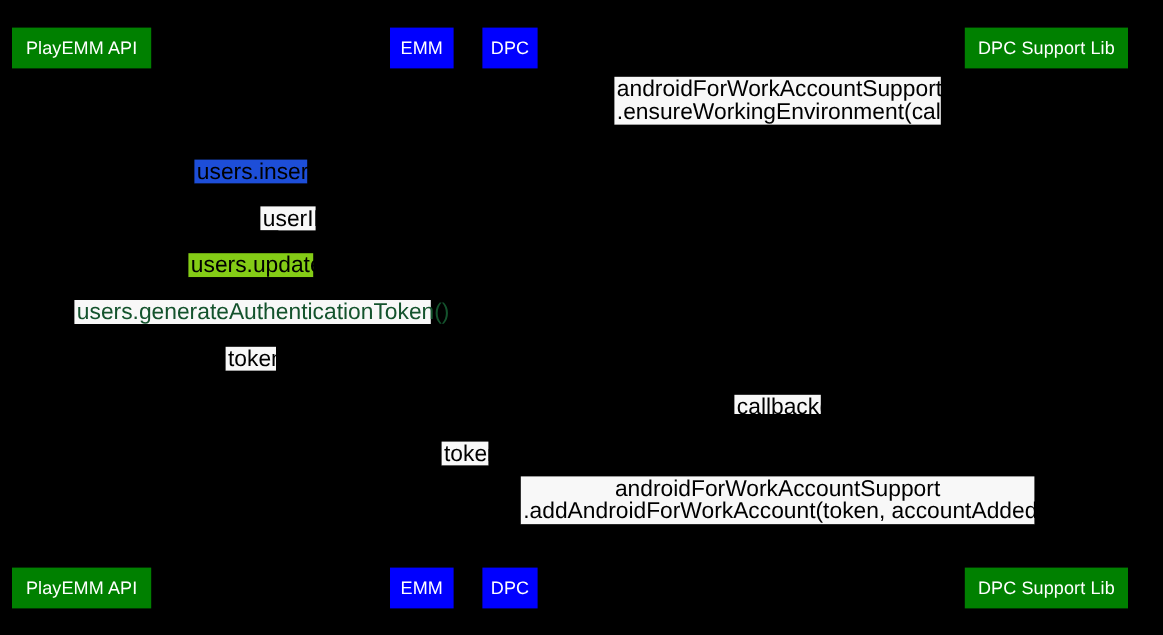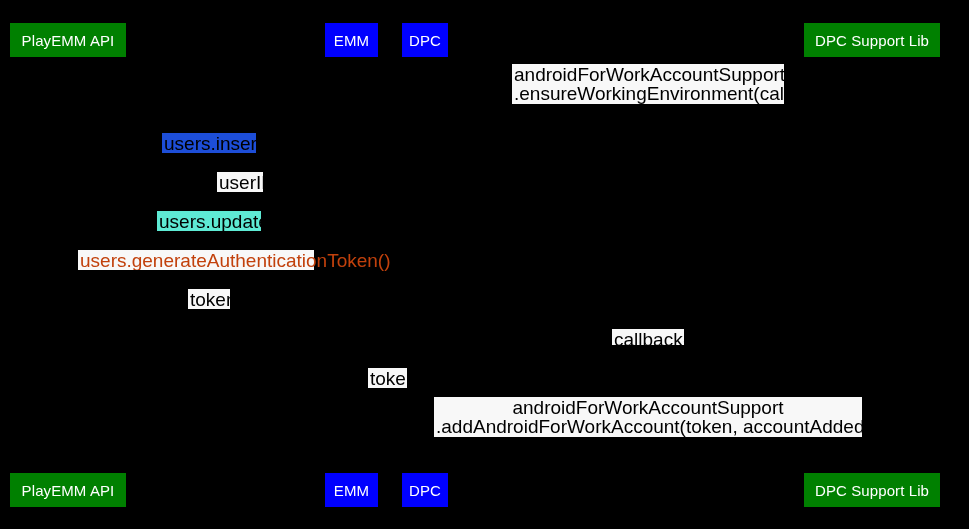--- a/index.html
+++ b/index.html
@@ -97,23 +97,23 @@
       </div>
     </div>
   <div id="messages">
       <div class="msg-label multiline" style="left: 512px; top: 64px; width: 272px; height: 40px; background: rgb(248, 248, 248); color: rgb(0, 0, 0);">androidForWorkAccountSupport
 .ensureWorkingEnvironment(callback)</div>
       <div class="arrow" style="left: 512px; top: 104px; width: 272px;"></div>
       <div class="msg-label" style="left: 162px; top: 133px; width: 94px; height: 20px; background: #1d4ed8; color: rgb(0, 0, 0);">users.insert()</div>
       <div class="arrow" style="left: 162px; top: 153px; width: 94px;"></div>
       <div class="msg-label" style="left: 186px; top: 172px; width: 46px; height: 20px; background: rgb(248, 248, 248); color: rgb(0, 0, 0); margin-left: 31px;">userID</div>
       <div class="arrow" style="left: 186px; top: 192px; width: 46px;"></div>
-      <div class="msg-label" style="left: 157px; top: 211px; width: 104px; height: 20px; background: #5eead4; color: rgb(0, 0, 0);">users.update()</div>
+      <div class="msg-label" style="left: 157px; top: 211px; width: 104px; height: 20px; background: #84cc16; color: rgb(0, 0, 0);">users.update()</div>
       <div class="arrow" style="left: 157px; top: 231px; width: 104px;"></div>
-      <div class="msg-label" style="left: 78px; top: 250px; width: 236px; height: 20px; background: rgb(248, 248, 248); color: #c2410c;">users.generateAuthenticationToken()</div>
+      <div class="msg-label" style="left: 62px; top: 250px; width: 297px; height: 20px; background: rgb(248, 248, 248); color: #14532d;">users.generateAuthenticationToken()</div>
       <div class="arrow" style="left: 78px; top: 270px; width: 263px;"></div>
       <div class="msg-label" style="left: 188px; top: 289px; width: 42px; height: 20px; background: rgb(248, 248, 248); color: rgb(0, 0, 0);">token</div>
       <div class="arrow" style="left: 188px; top: 309px; width: 42px;"></div>
       <div class="msg-label" style="left: 612px; top: 329px; width: 72px; height: 16px; background: rgb(248, 248, 248); color: rgb(0, 0, 0);">callback()</div>
       <div class="arrow" style="left: 612px; top: 349px; width: 72px;"></div>
       <div class="msg-label" style="left: 368px; top: 368px; width: 39px; height: 20px; background: rgb(248, 248, 248); color: rgb(0, 0, 0);">token</div>
       <div class="arrow" style="left: 368px; top: 388px; width: 39px;"></div>
       <div class="msg-label multiline" style="left: 434px; top: 397px; width: 428px; height: 40px; background: rgb(248, 248, 248); color: rgb(0, 0, 0);">androidForWorkAccountSupport
 .addAndroidForWorkAccount(token, accountAddedCallback)</div>
       <div class="arrow" style="left: 434px; top: 437px; width: 428px;"></div>

